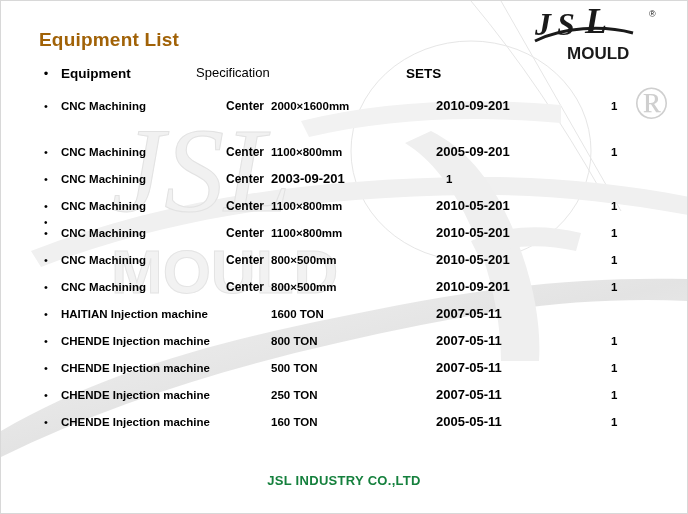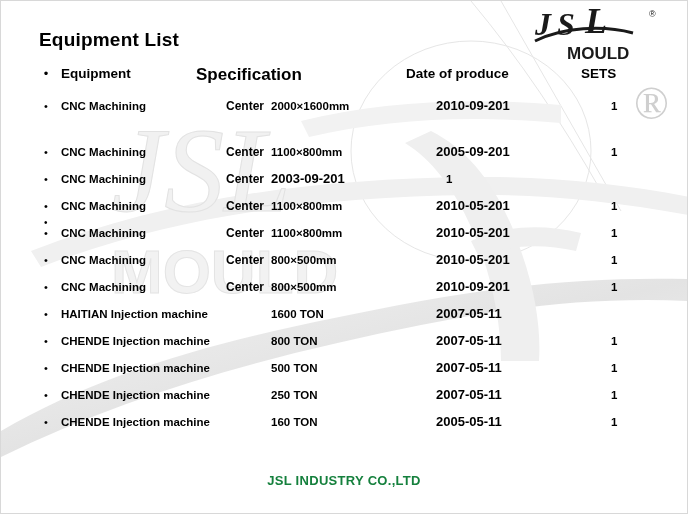--- a/index.html
+++ b/index.html
@@ -55,21 +55,21 @@
     z-index: 1;
   }
 
   
   .title {
     position: absolute;
     left: 38px;
     top: 28px;
     font-size: 19px;
     font-weight: bold;
-    color: #000000;
+    color: #a16207;
     letter-spacing: .2px;
     z-index: 4;
   }
 
   
   .table {
     position: absolute;
     left: 30px;
     top: 64px;
     width: 626px;
@@ -136,21 +136,21 @@
   .row.header .c-spec,
   .row.header .c-date,
   .row.header .c-sets {
     font-size: 13.5px;
     font-weight: bold;
   }
   .row.header .c-bullet {
     font-size: 13px;
   }
   .row.header .c-name { width: 135px; }
-  .row.header .c-spec-head { width: 210px; font-size: 17px; font-weight: bold; }
+  .row.header .c-spec-head { width: 210px; font-size: 13px; font-weight: normal; }
 
   
   .row.gap-below {
     height: 46px;
   }
   .stray-bullet {
     position: absolute;
     left: 43px;
     top: 216px;
     font-size: 10px;
@@ -212,21 +212,20 @@
   </svg>
 
   <div class="title">Equipment List</div>
 
   <div class="table">
 
     <div class="row header">
       <div class="c-bullet">•</div>
       <div class="c-name">Equipment</div>
       <div class="c-spec-head">Specification</div>
-      <div class="c-date">Date of produce</div>
       <div class="c-sets">SETS</div>
     </div>
 
     <div class="row gap-below">
       <div class="c-bullet">•</div>
       <div class="c-name">CNC Machining</div>
       <div class="c-center">Center</div>
       <div class="c-spec">2000×1600mm</div>
       <div class="c-date">2010-09-201</div>
       <div class="c-sets">1</div>

